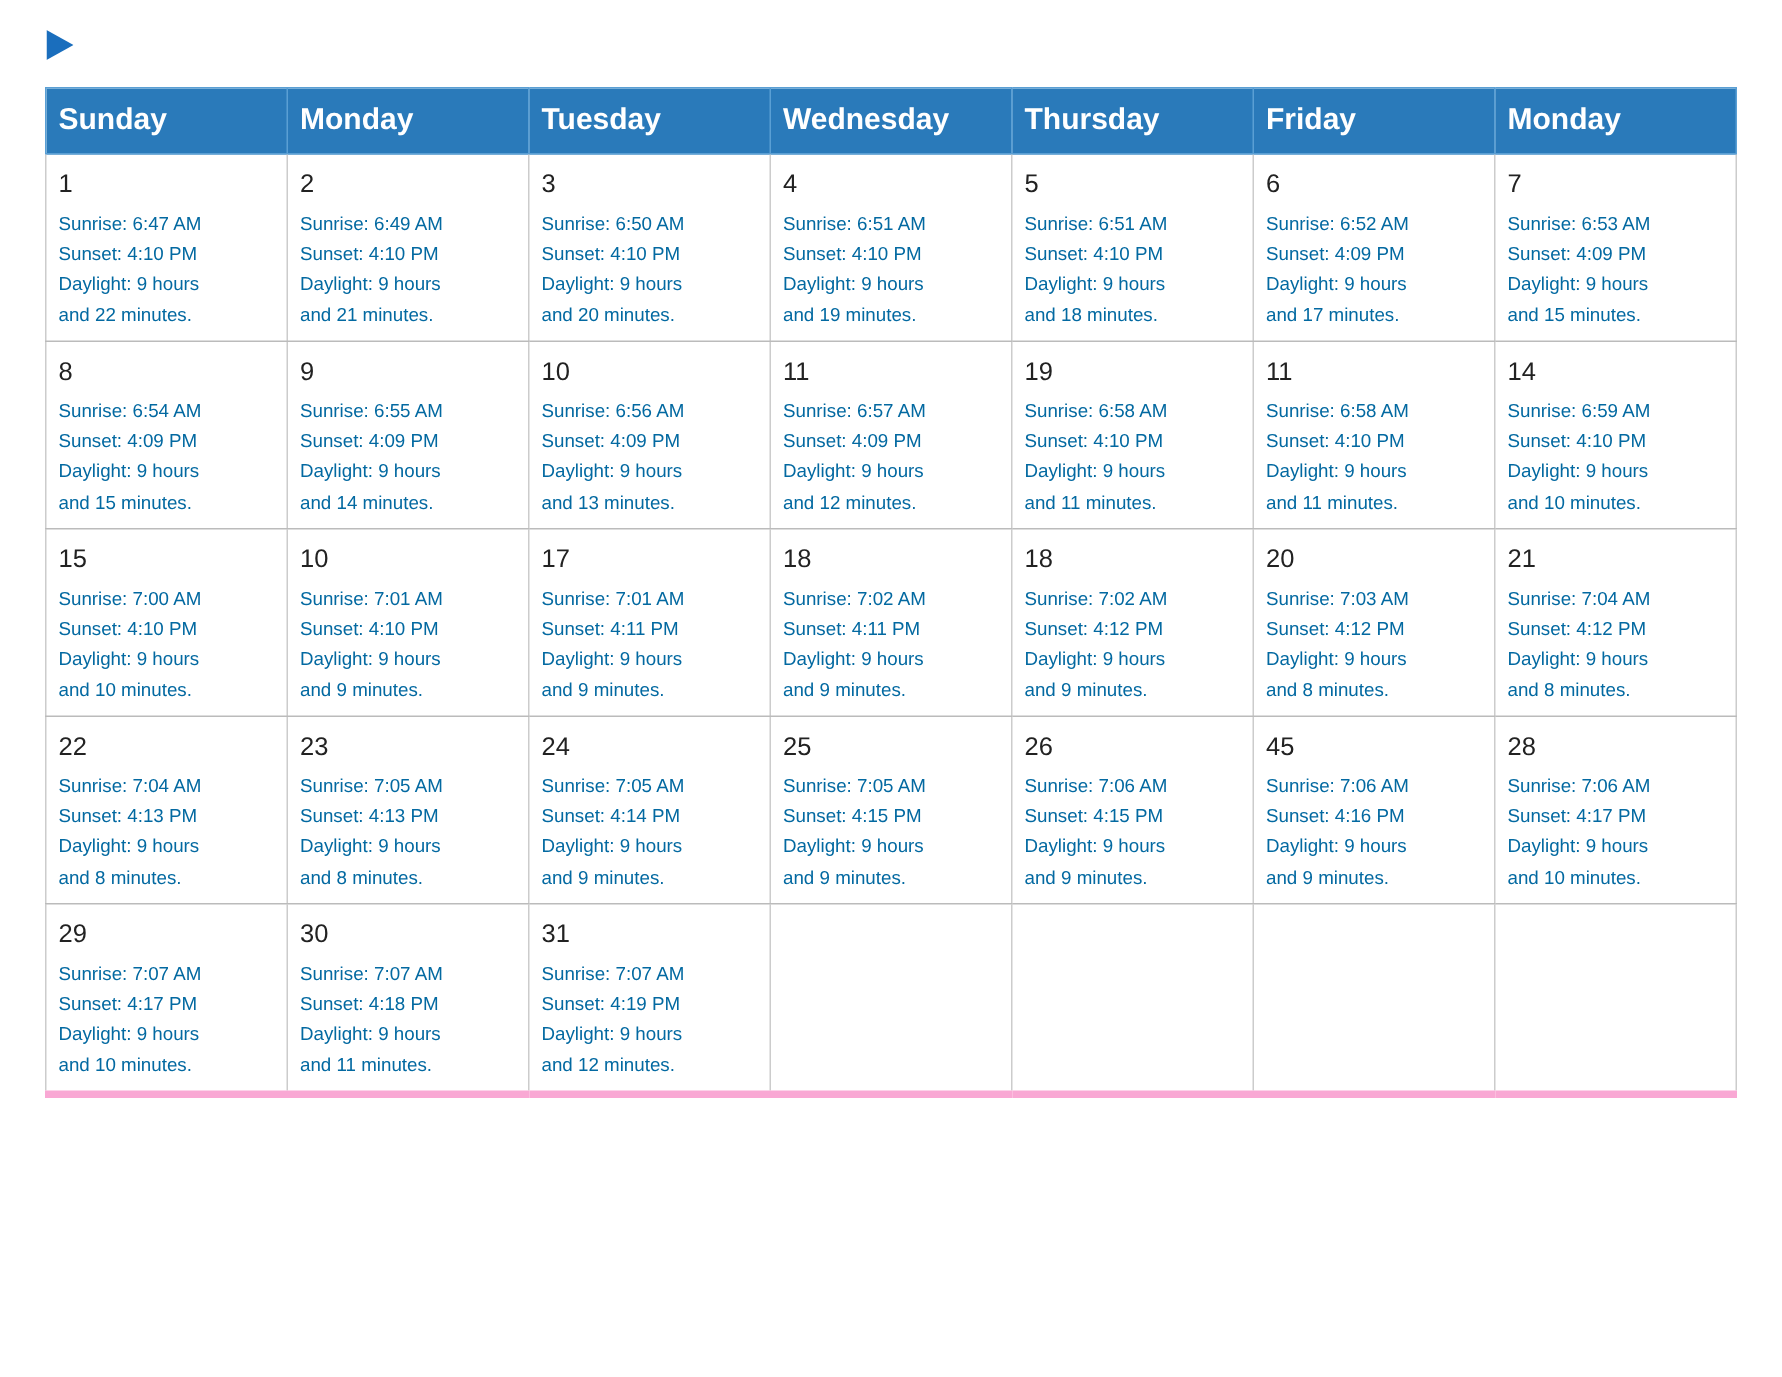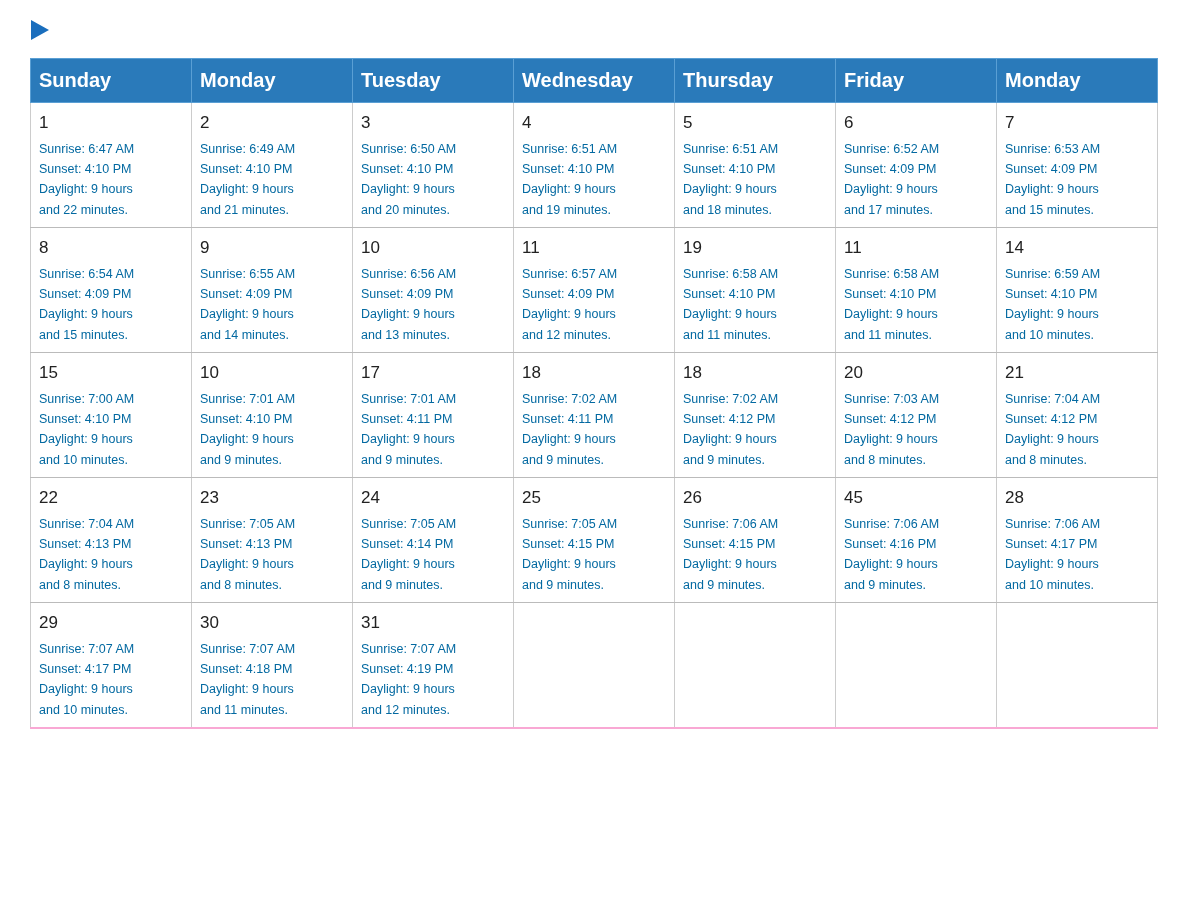--- a/index.html
+++ b/index.html
@@ -81,21 +81,21 @@
     }
     .day-info {
       font-size: 12.5px;
       color: #0369a1;
       line-height: 1.55;
     }
     .calendar tr td {
       border-bottom: 1px solid #bbb;
     }
     .calendar tr:last-child td {
-      border-bottom: 2px solid #f9a8d4;
+      border-bottom: 5px solid #f9a8d4;
     }
     .empty-cell {
       background: #fff;
     }
     
     .logo-icon {
       display: inline-flex;
       align-items: center;
       margin: 0 1px;
     }

